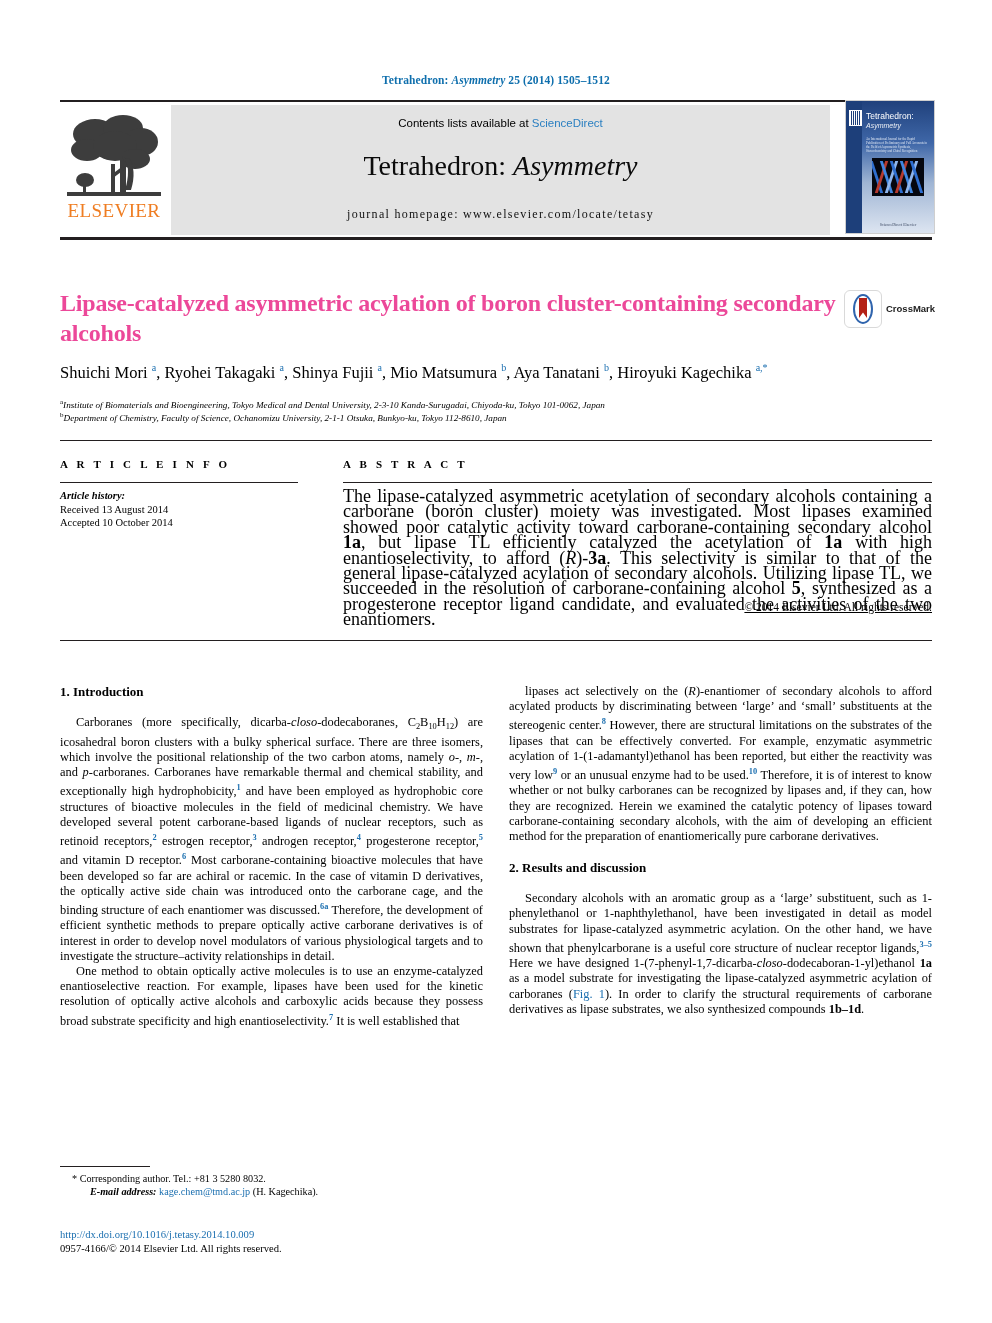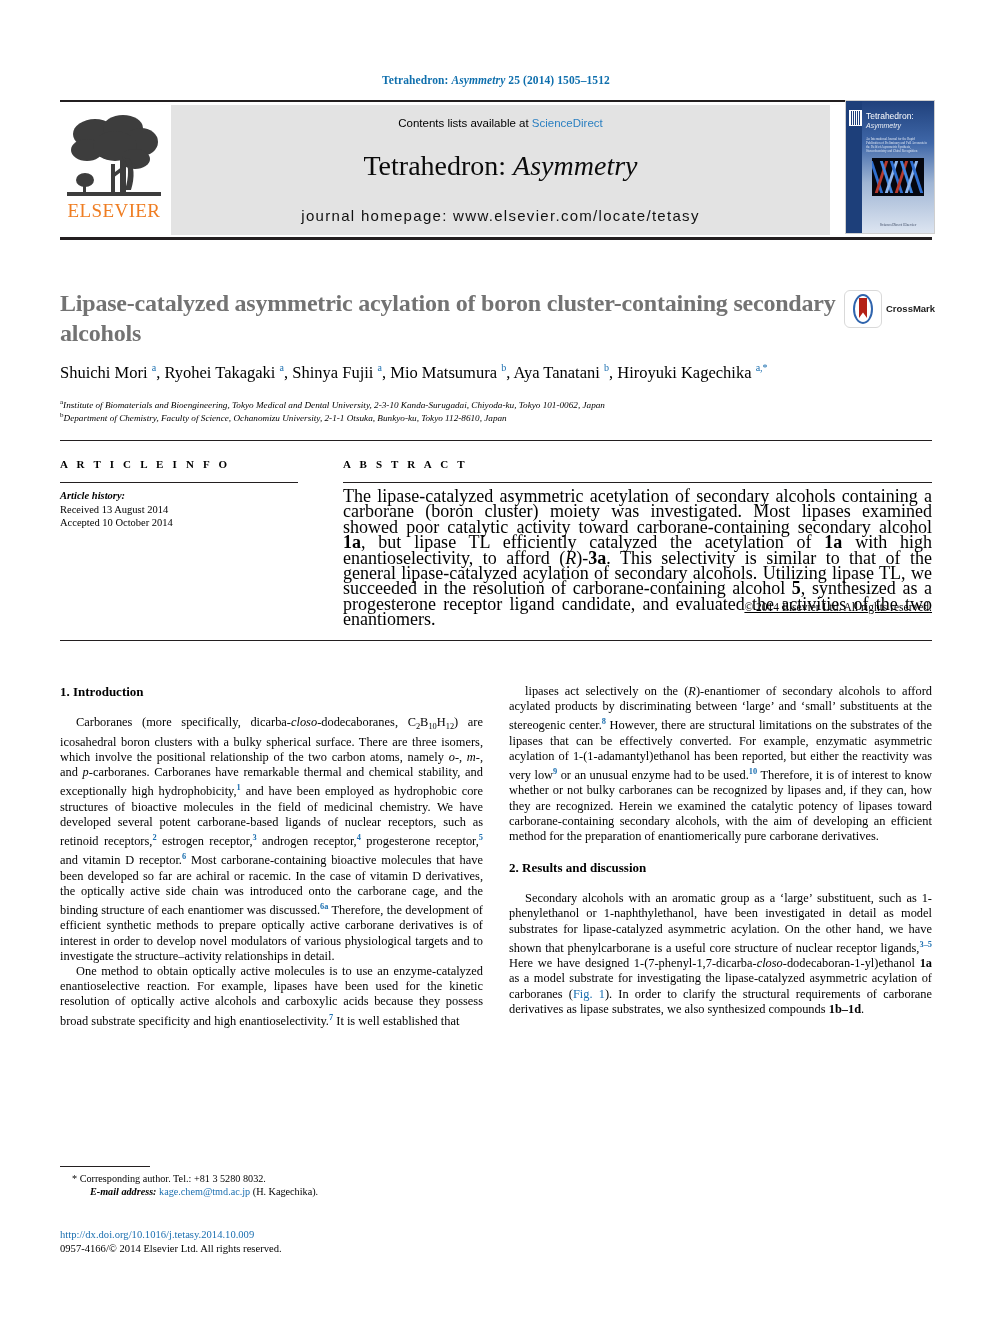--- a/index.html
+++ b/index.html
@@ -87,22 +87,22 @@
     font-size: 28px;
     color: #0b0b0b;
   }
   .journal-title .it { font-style: italic; }
   .homepage {
     position: absolute;
     left: 111px;
     top: 107px;
     width: 659px;
     text-align: center;
-    font-family: Liberation Sans, sans-serif;
-    font-size: 15px;
+    font-family: Liberation Serif, serif;
+    font-size: 12px;
     letter-spacing: 1.3px;
     color: #111;
   }
 
   
   .elsevier {
     position: absolute;
     left: 60px;
     top: 112px;
     width: 108px;
@@ -201,21 +201,21 @@
   
   .title {
     position: absolute;
     left: 60px;
     top: 288px;
     width: 780px;
     font-size: 24px;
     font-weight: bold;
     line-height: 30px;
     letter-spacing: -0.2px;
-    color: #737373;
+    color: #ec4899;
   }
   .crossmark {
     position: absolute;
     left: 844px;
     top: 290px;
     width: 92px;
     height: 40px;
   }
   .crossmark .badge {
     position: absolute;

